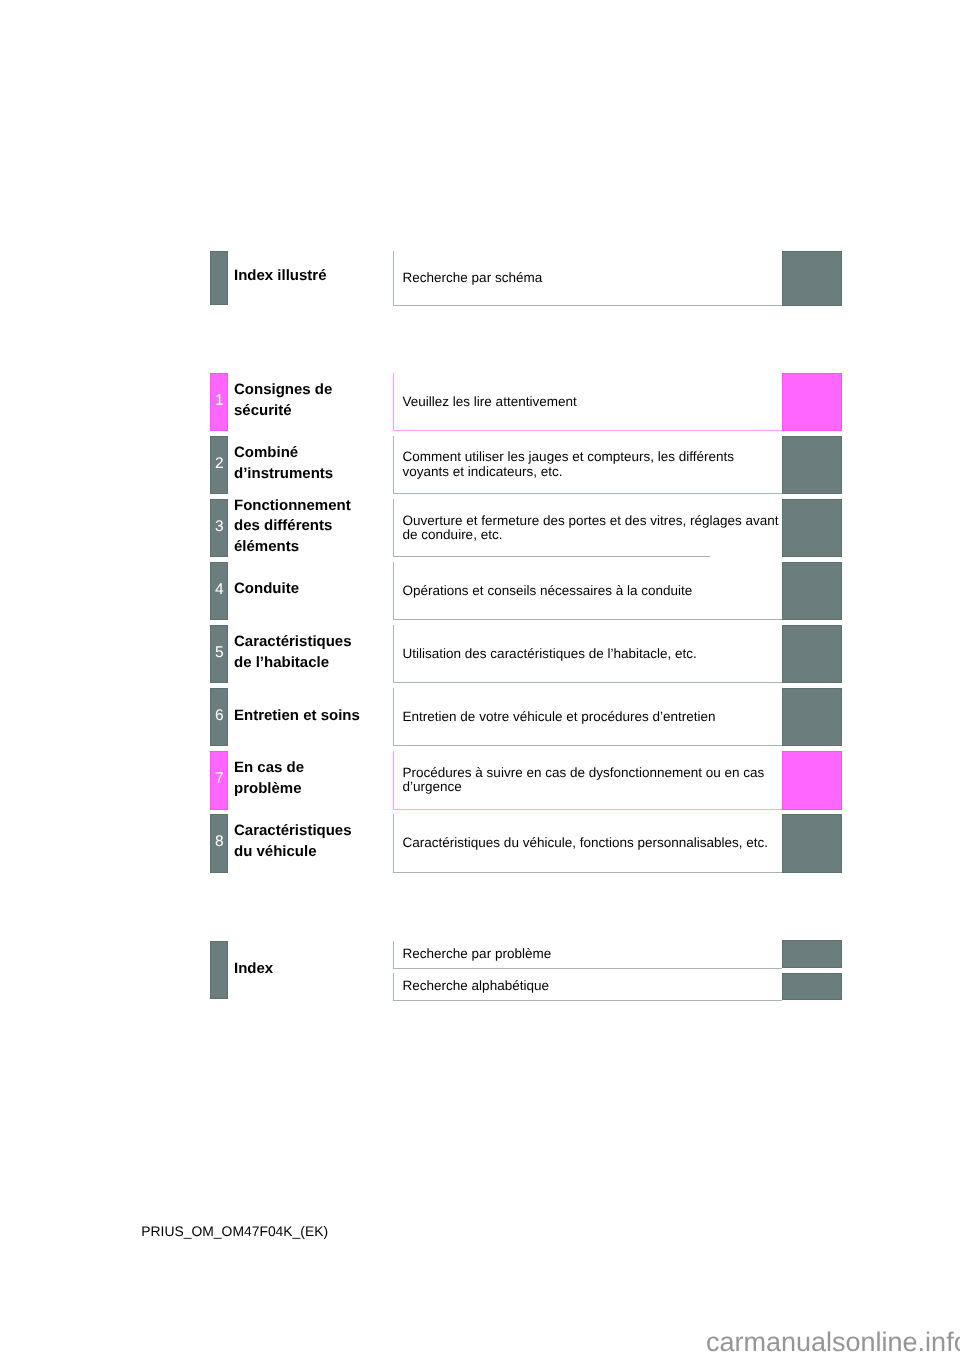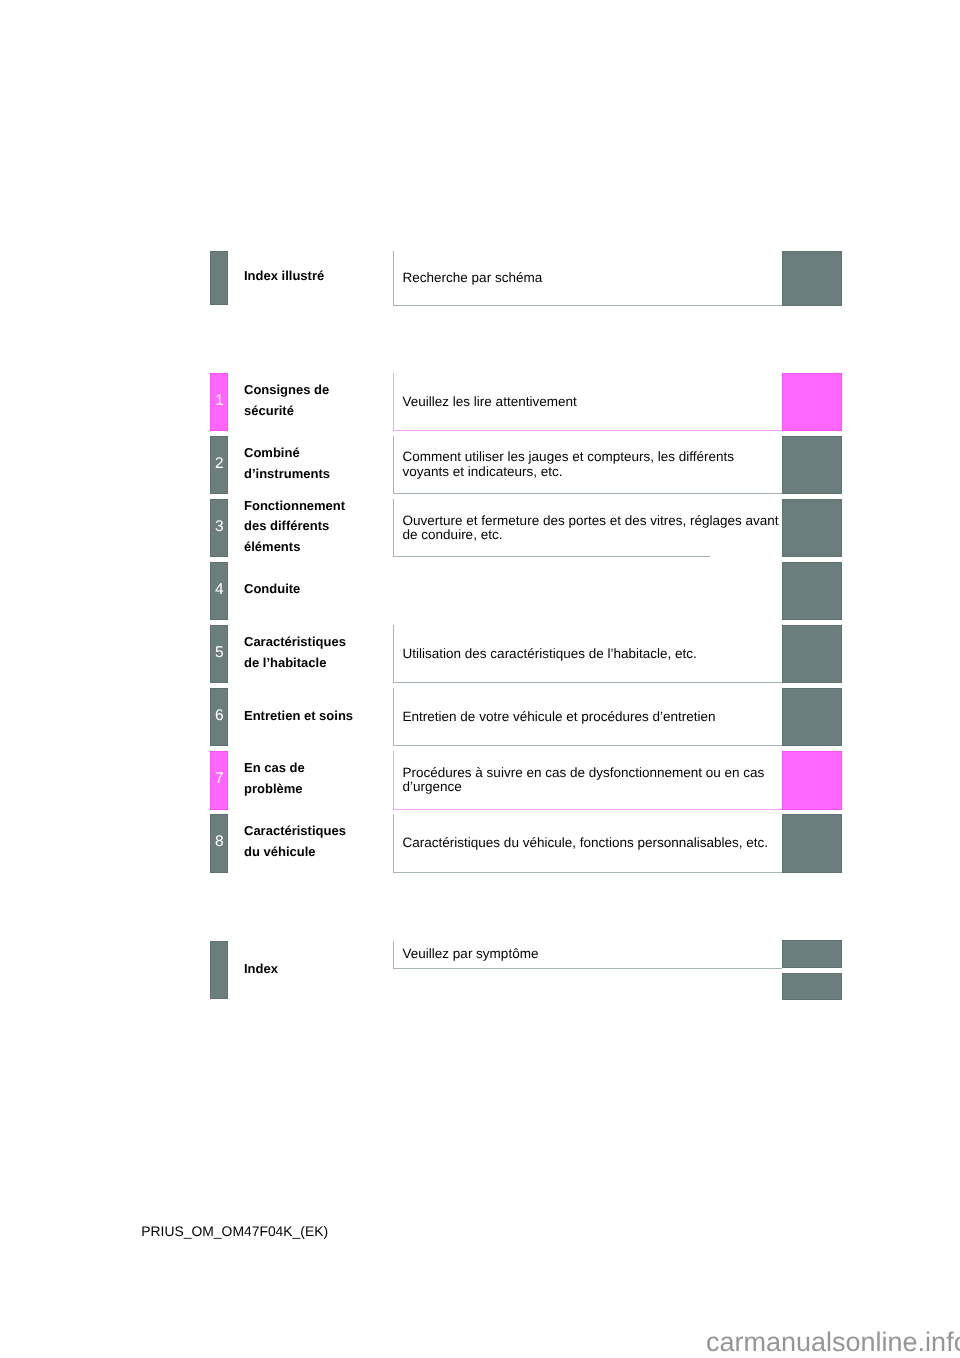--- a/index.html
+++ b/index.html
@@ -18,21 +18,21 @@
     position:absolute; left:210.4px; width:18px;
     background:#6C7D7D; color:#ffffff;
     font-size:15.5px; text-align:center;
     line-height:1;
     box-shadow:inset 0 0 0 0.7px #5A6E6E;
   }
   .tab.pink { background:#FF66FF; box-shadow:inset 0 0 0 0.7px #F84CF8; }
   .tab .num { position:absolute; left:0; width:18px; line-height:1; }
 
   .title {
-    position:absolute; left:244px; font-weight:bold; font-size:13px;
+    position:absolute; left:234px; font-weight:bold; font-size:15px;
     color:#000; line-height:20.6px; white-space:pre-line;
   }
 
   .desc {
     position:absolute; left:392.7px; box-sizing:border-box;
     border-left:1.2px solid #A6B5B5; border-bottom:1.2px solid #A6B5B5;
     background:#fff;
   }
   .desc.pink { border-left-color:#FFA0FF; border-bottom-color:#FFA0FF; }
   .desc .txt {
@@ -92,20 +92,23 @@
     <div class="desc" style="top:0px;height:58.2px;width:317px;">
       <div class="txt" style="top:14.40px;">Ouverture et fermeture des portes et des vitres, réglages avant de conduire, etc.</div>
     </div>
     <div class="endcap" style="top:0px;height:58.2px;"></div>
   </div>
   <div class="row" style="top:562.18px;height:58.2px;">
     <div class="tab" style="top:0px;height:58.2px;">
       <span class="num" style="top:19.52px;">4</span>
     </div>
     <div class="title" style="top:17.30px;">Conduite</div>
+    <div class="desc" style="top:0px;height:58.2px;width:388.9px;">
+      <div class="txt" style="top:21.65px;">Opérations et conseils nécessaires à la conduite</div>
+    </div>
     <div class="endcap" style="top:0px;height:58.2px;"></div>
   </div>
   <div class="row" style="top:625.24px;height:58.2px;">
     <div class="tab" style="top:0px;height:58.2px;">
       <span class="num" style="top:19.52px;">5</span>
     </div>
     <div class="title" style="top:7.00px;">Caractéristiques
 de l’habitacle</div>
     <div class="desc" style="top:0px;height:58.2px;width:388.9px;">
       <div class="txt" style="top:21.65px;">Utilisation des caractéristiques de l’habitacle, etc.</div>
@@ -143,21 +146,24 @@
       <div class="txt" style="top:21.65px;">Caractéristiques du véhicule, fonctions personnalisables, etc.</div>
     </div>
     <div class="endcap" style="top:0px;height:58.2px;"></div>
   </div>
   </div>
 
   <div class="tab" style="top:940.9px;height:58.6px;"></div>
   <div class="title" style="top:958.70px;">Index</div>
 
   <div class="desc" style="top:940.6px;height:28.4px;width:389px;">
-    <div class="txt" style="top:6.9px;">Veuillez par symptôme</div>
+    <div class="txt" style="top:6.9px;">Recherche par problème</div>
   </div>
   <div class="endcap" style="top:940.4px;height:27.9px;"></div>
 
+  <div class="desc" style="top:972.6px;height:28.4px;width:389px;">
+    <div class="txt" style="top:6.9px;">Recherche alphabétique</div>
+  </div>
   <div class="endcap" style="top:972.5px;height:27.9px;"></div>
 
   <div class="footer">PRIUS_OM_OM47F04K_(EK)</div>
   <div class="watermark">carmanualsonline.info</div>
 </div>
 
 </body></html>

